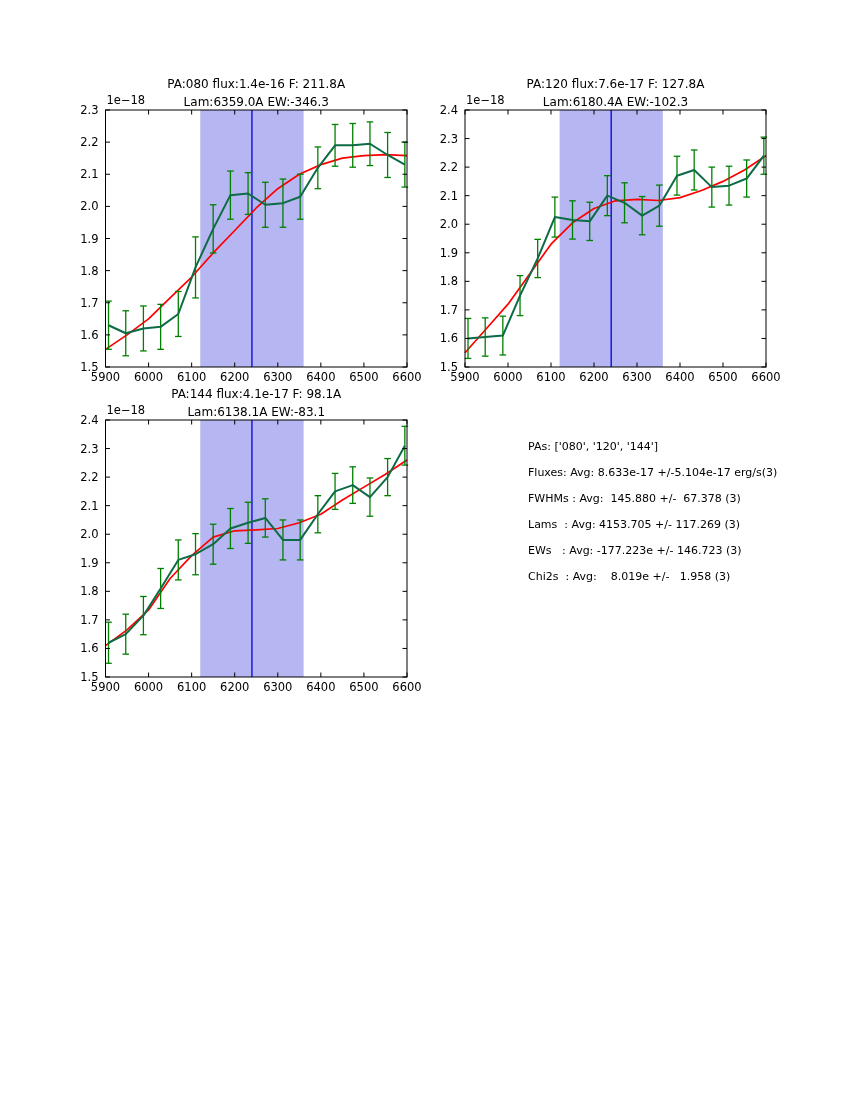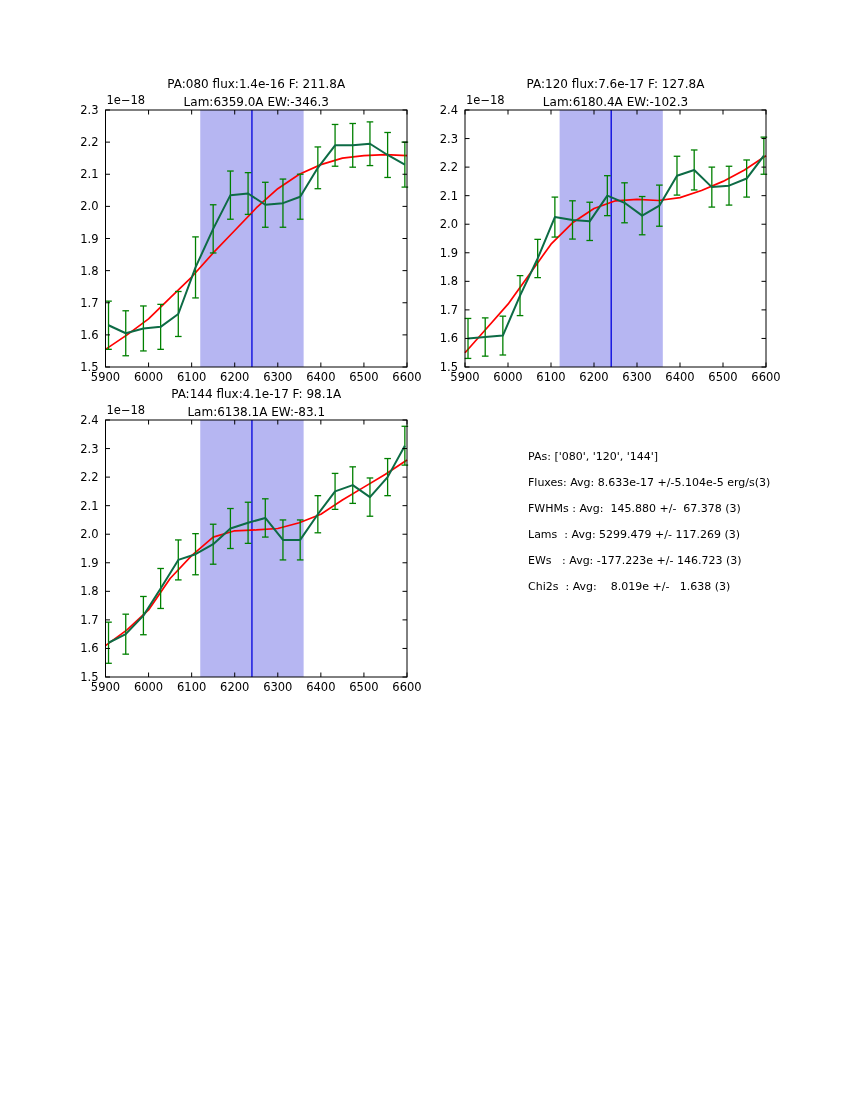--- a/index.html
+++ b/index.html
@@ -5,21 +5,21 @@
   html, body { margin: 0; padding: 0; background: #ffffff; }
   #page {
     position: relative;
     width: 850px;
     height: 1100px;
     background: #ffffff;
     font-family: "DejaVu Sans", "Liberation Sans", sans-serif;
     overflow: hidden;
   }
   #charts-svg { position: absolute; left: 0; top: 0; }
-  #stats-panel { position: absolute; left: 0; top: 16px; width: 850px; height: 908px; }
+  #stats-panel { position: absolute; left: 0; top: 6px; width: 850px; height: 908px; }
   .stats-line {
     position: absolute;
     left: 528px;
     font-size: 11px;
     line-height: 13px;
     color: #000000;
     white-space: pre;
   }
 </style>
 </head>
@@ -392,19 +392,19 @@
           <text x="98.5" y="452.5555555555556" text-anchor="end">2.3</text>
           <text x="98.5" y="424" text-anchor="end">2.4</text>
         </g>
         <text x="106.5" y="414" fill="#000000" font-size="11.5px" font-family="&quot;DejaVu Sans&quot;, &quot;Liberation Sans&quot;, sans-serif">1e−18</text>
         <text x="256.25" y="398" text-anchor="middle" fill="#000000" font-size="12px" font-family="&quot;DejaVu Sans&quot;, &quot;Liberation Sans&quot;, sans-serif">PA:144 flux:4.1e-17 F: 98.1A</text>
         <text x="256.25" y="416" text-anchor="middle" fill="#000000" font-size="12px" font-family="&quot;DejaVu Sans&quot;, &quot;Liberation Sans&quot;, sans-serif">Lam:6138.1A EW:-83.1</text>
       </g>
     </svg>
   <div id="stats-panel">
     <div class="stats-line" style="top:434px">PAs: ['080', '120', '144']</div>
-    <div class="stats-line" style="top:460px">Fluxes: Avg: 8.633e-17 +/-5.104e-5 erg/s(3)</div>
+    <div class="stats-line" style="top:460px">Fluxes: Avg: 8.633e-17 +/-5.104e-17 erg/s(3)</div>
     <div class="stats-line" style="top:486px">FWHMs : Avg:  145.880 +/-  67.378 (3)</div>
-    <div class="stats-line" style="top:512px">Lams  : Avg: 5299.479 +/- 117.269 (3)</div>
+    <div class="stats-line" style="top:512px">Lams  : Avg: 4153.705 +/- 117.269 (3)</div>
     <div class="stats-line" style="top:538px">EWs   : Avg: -177.223e +/- 146.723 (3)</div>
-    <div class="stats-line" style="top:564px">Chi2s  : Avg:    8.019e +/-   1.638 (3)</div>
+    <div class="stats-line" style="top:564px">Chi2s  : Avg:    8.019e +/-   1.958 (3)</div>
   </div>
 </div>
 
 </body></html>

